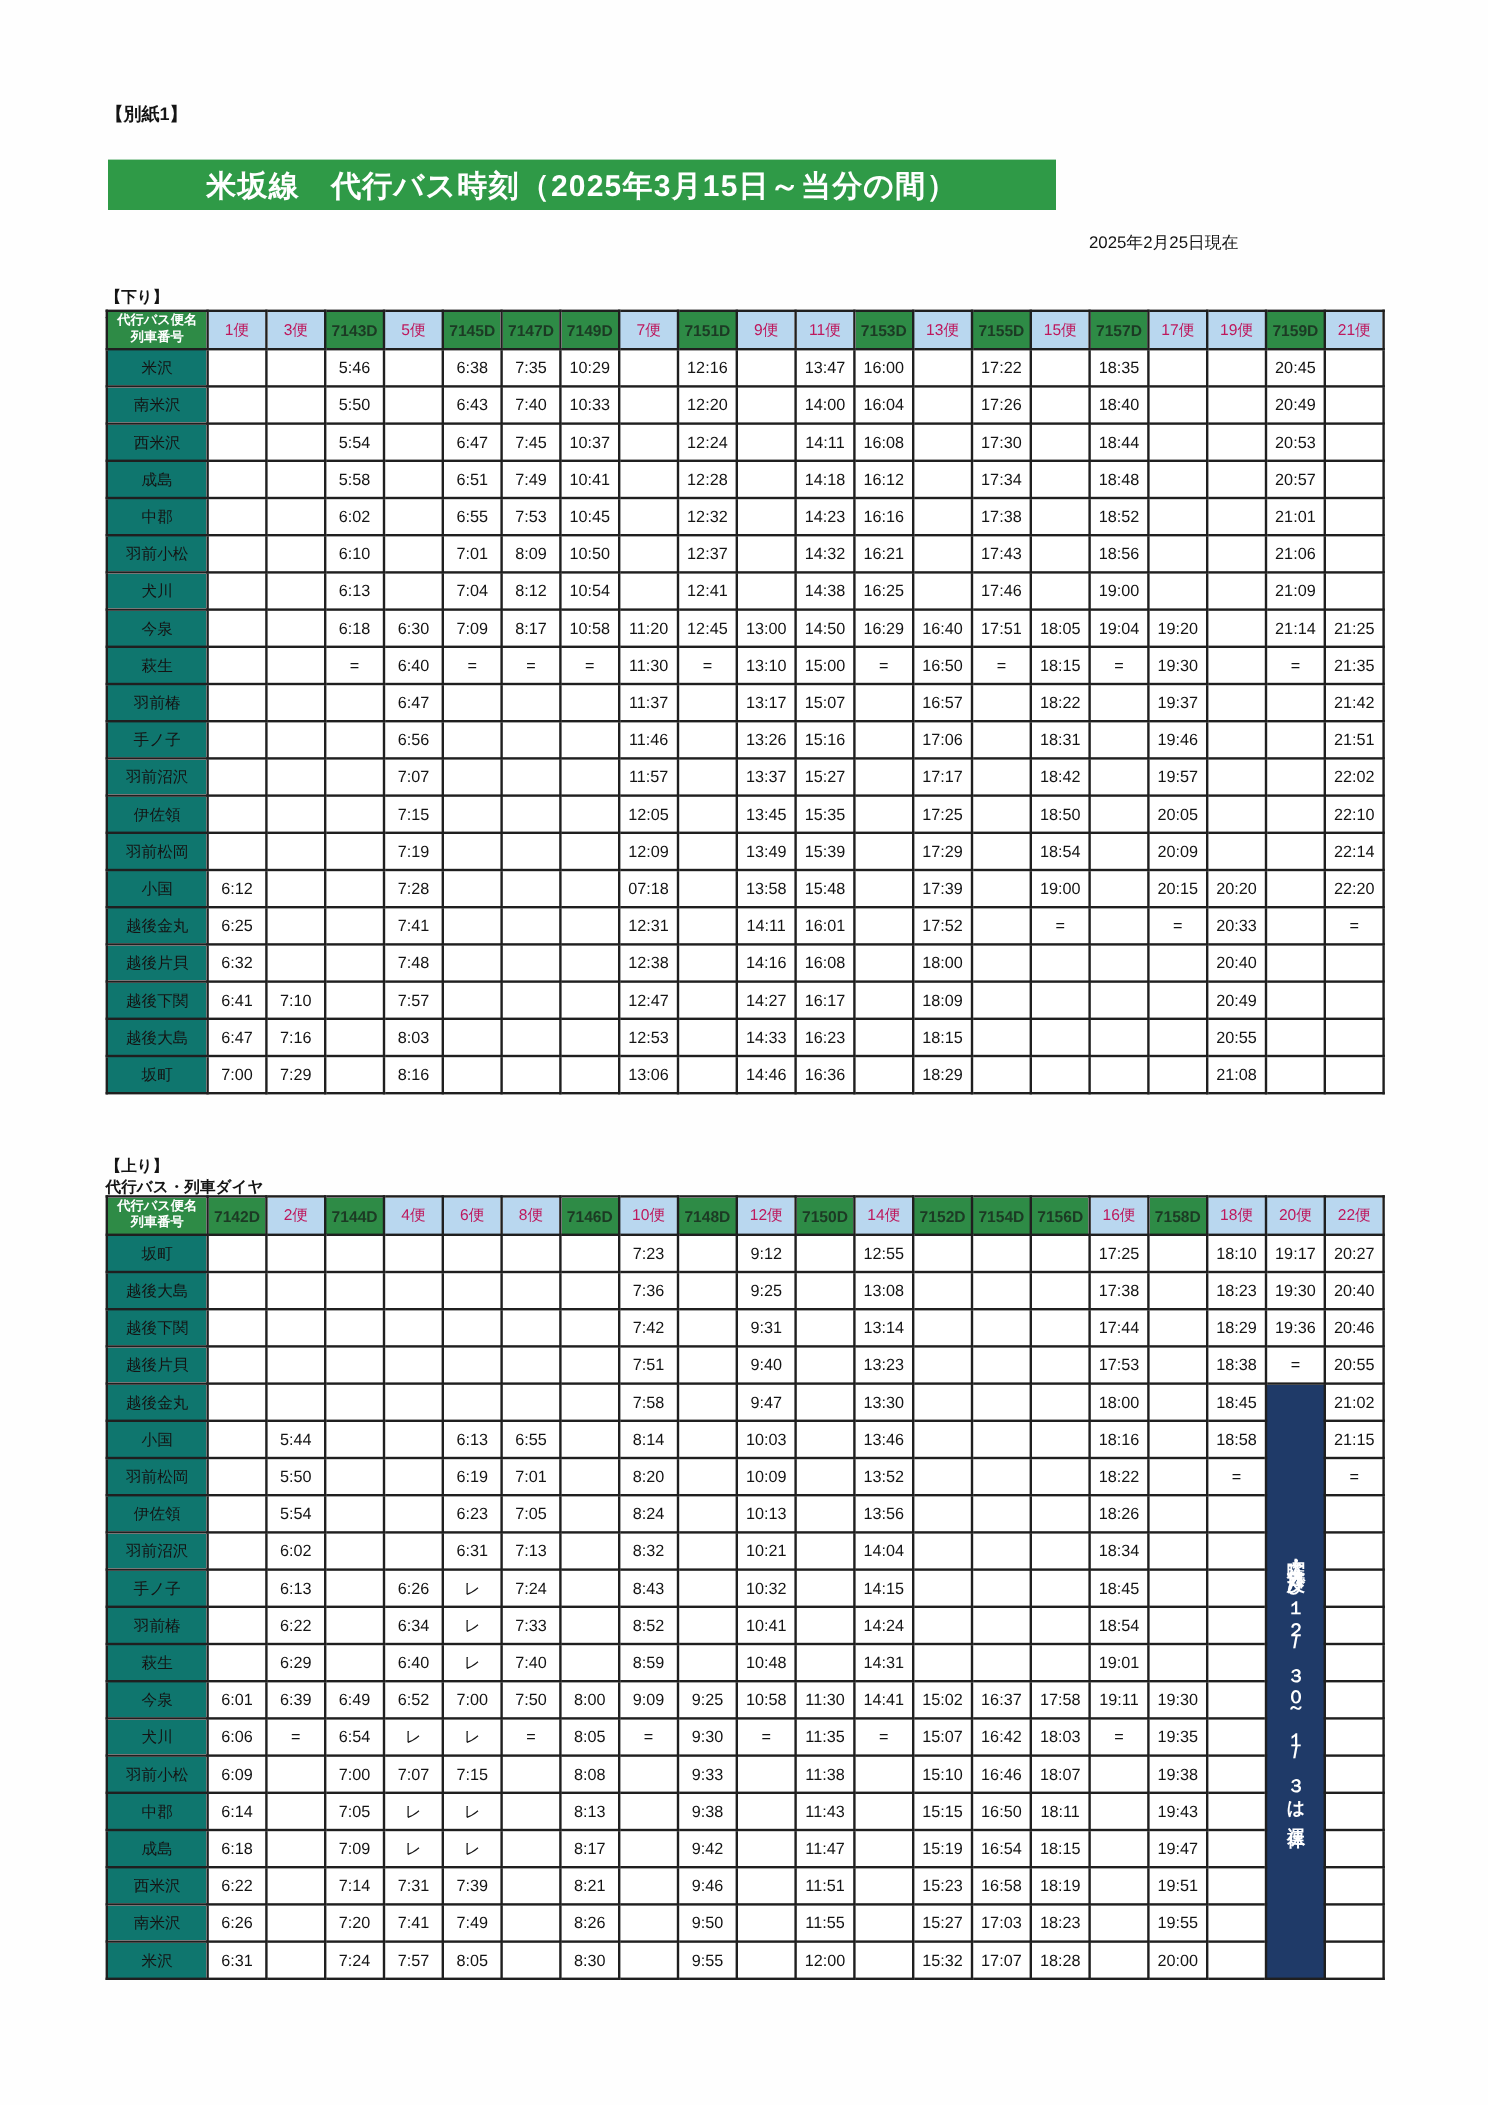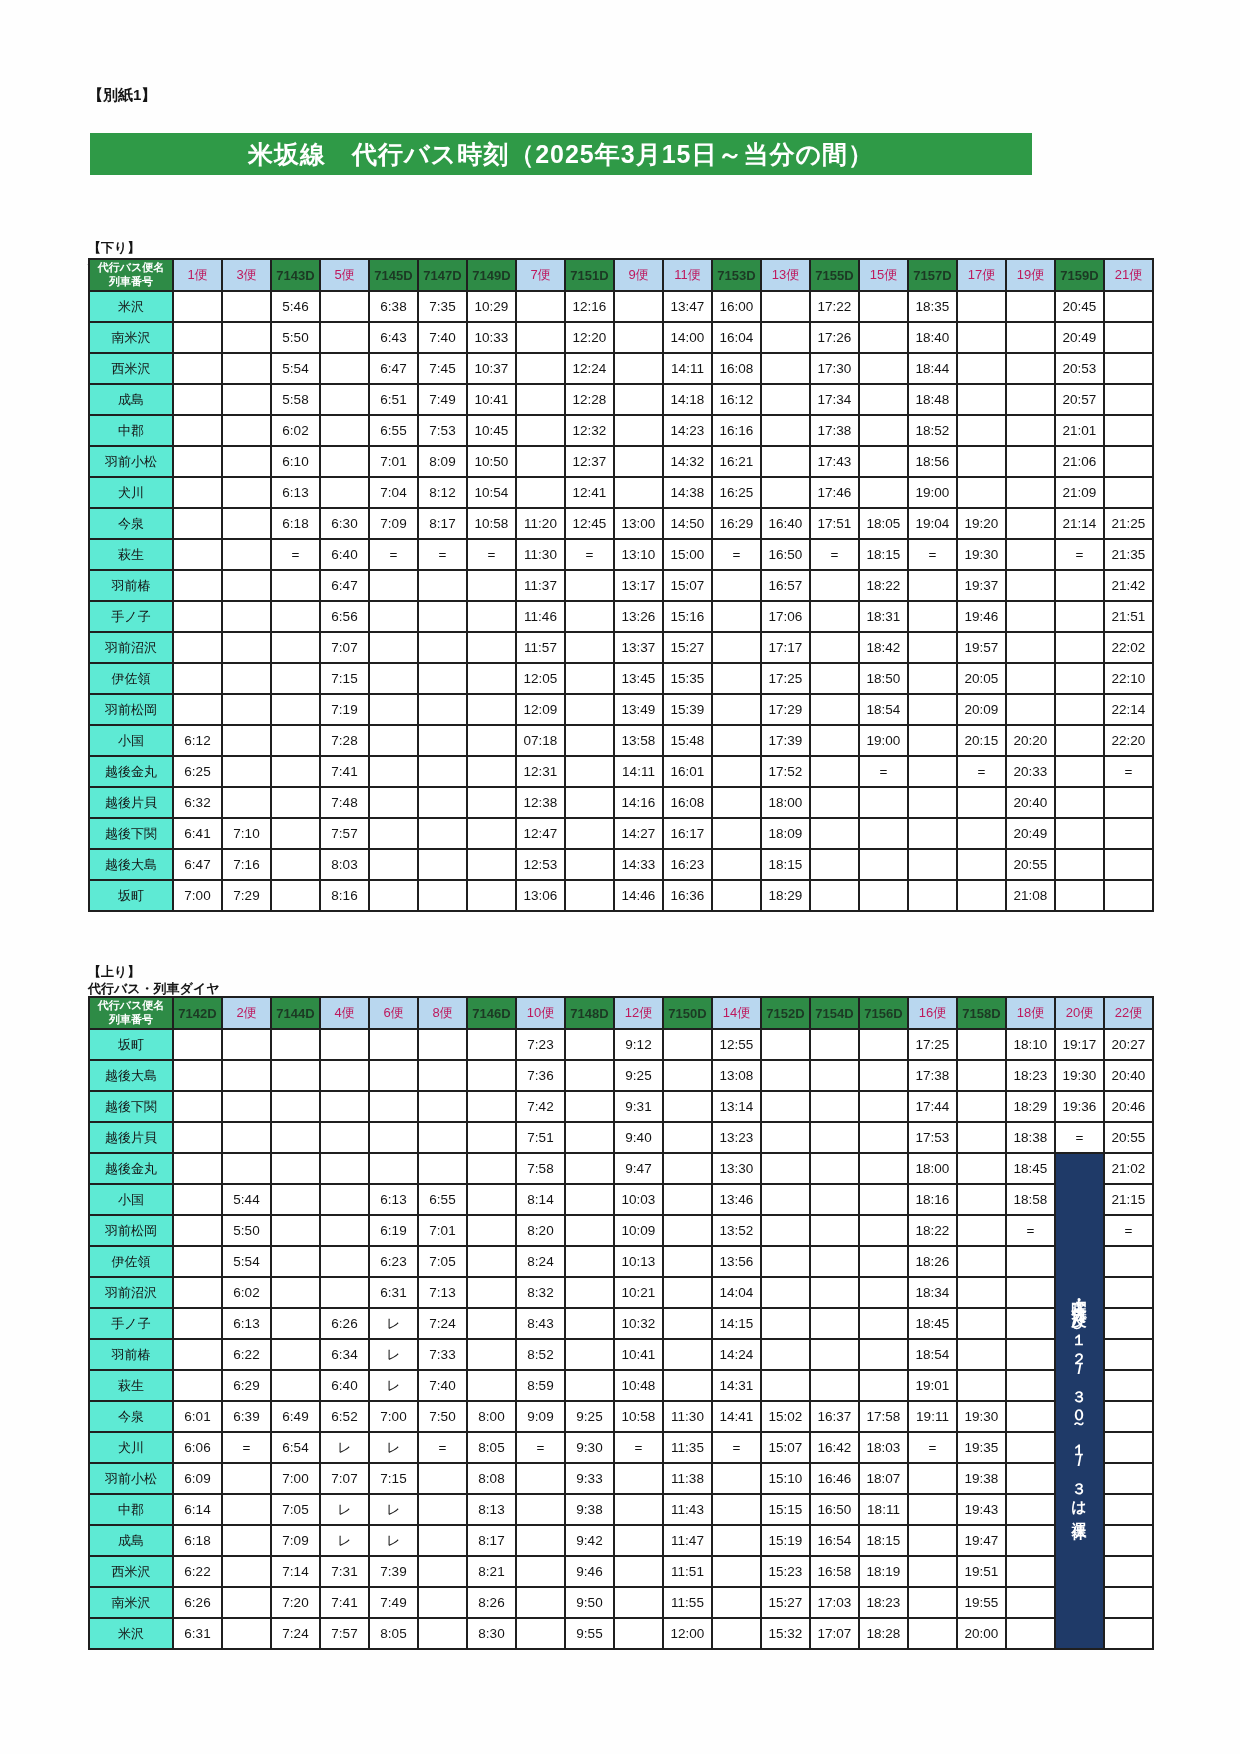--- a/index.html
+++ b/index.html
@@ -3,21 +3,21 @@
 <meta charset="utf-8">
 <style>
   html,body { margin:0; padding:0; background:#d9d9d9; }
   .page {
     position:relative; width:1240px; height:1754px; background:#fefefe;
     font-family:"Liberation Sans","DejaVu Sans",sans-serif; color:#141414;
     margin:0 auto; overflow:hidden;padding-left:23px;
   }
   .attachment-label { position:absolute; left:88px; top:86px; font-size:15px; font-weight:bold; }
   .title-bar {
-    position:absolute; left:90px; top:133px; width:942px; height:42px;
+    position:absolute; left:90px; top:133px; width:790px; height:42px;
     background:var(--title-green,#2f9a47); display:flex; align-items:center; justify-content:center;
   }
   .title-bar .title-text { color:#ffffff; font-size:25px; font-weight:bold; letter-spacing:1px; }
   .as-of-date { position:absolute; left:90px; top:194px; width:942px; text-align:right; font-size:14px; }
   .section-label { position:absolute; font-size:13px; font-weight:bold; line-height:1.3; }
   #down-label { left:88px; top:240px; }
   #up-label   { left:88px; top:964px; }
   .section-label .diagram { font-weight:bold; }
   table.timetable {
     position:absolute; left:88px; border-collapse:collapse; table-layout:fixed;
@@ -32,39 +32,40 @@
     overflow:hidden;
   }
   table.timetable thead tr { height:32px;border-radius:13px; }
   table.timetable tbody tr { height:31px; }
   th.corner {
     background:var(--header-green,#2e8b46); color:#ffffff; font-size:11px;
     font-weight:bold; white-space:pre-line; line-height:1.25;
   }
   th.bus   { background:var(--bus-blue,#b9d7ef); color:#be185d; font-size:13px; font-weight:normal; }
   th.train { background:var(--header-green,#2e8b46); color:#1c3a24; font-size:13px; font-weight:bold; }
-  th.station { background:#5eead4; font-size:13px; font-weight:normal; }
+  th.station { background:#0f766e; font-size:13px; font-weight:normal; }
   td.time { font-size:13.5px; font-weight:normal; }
   td.banner-cell { background:var(--banner-navy,#1f3a68); vertical-align:middle; }
   .vtext {
     writing-mode:vertical-rl; text-orientation:upright;
     color:#ffffff; font-size:15px; font-weight:bold; letter-spacing:3px;
     margin:0 auto; line-height:1;
   }
 </style>
 </head>
 <body>
 
 <div class="page" style="--title-green: #2f9a47; --header-green: #2e8b46; --bus-blue: #b9d7ef; --banner-navy: #1f3a68;">
   <div class="attachment-label">【別紙1】</div>
 
   <div class="title-bar">
     <span class="title-text">米坂線　代行バス時刻（2025年3月15日～当分の間）</span>
   </div>
 
+  <div class="as-of-date">2025年2月25日現在</div>
 
   <div class="section-label" id="down-label">
     <div>【下り】</div>
     <div class="diagram">代行バス・列車ダイヤ</div>
   </div>
   <table class="timetable" id="down-table">
       <colgroup>
         <col class="station-col">
         <col class="data-col">
         <col class="data-col">

